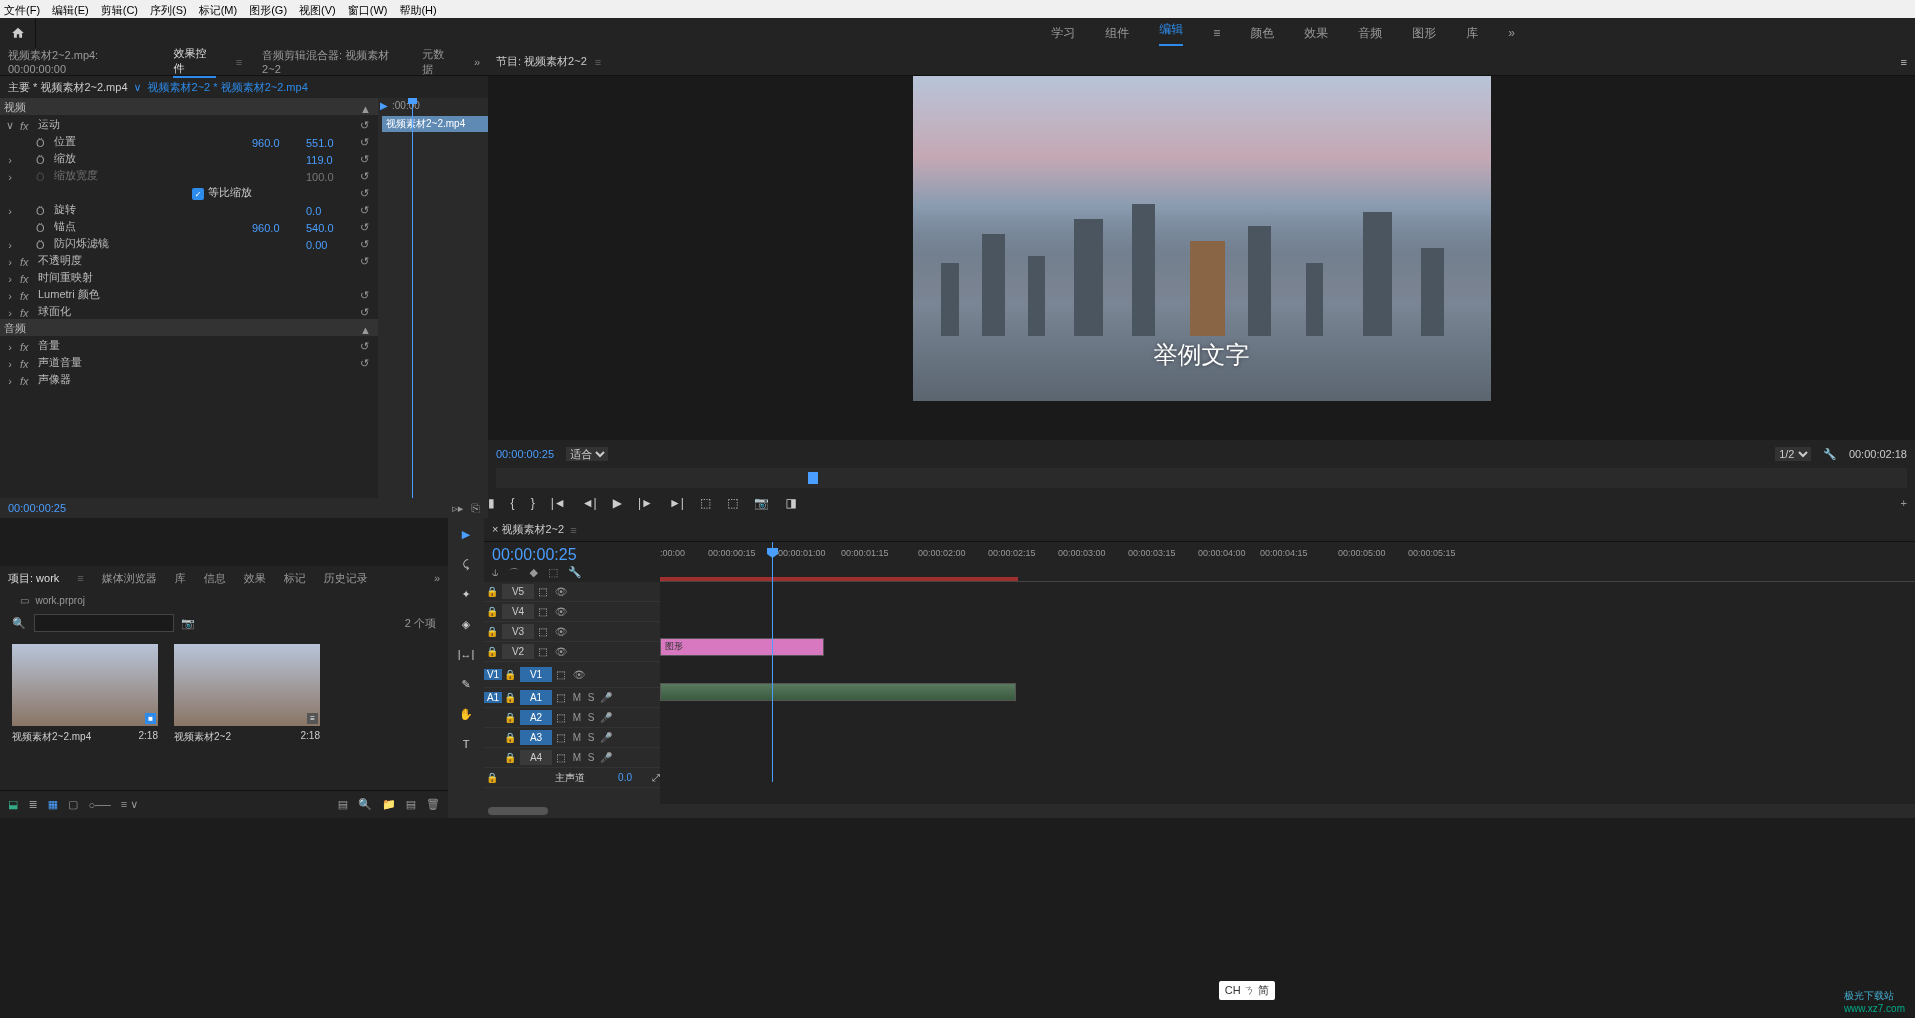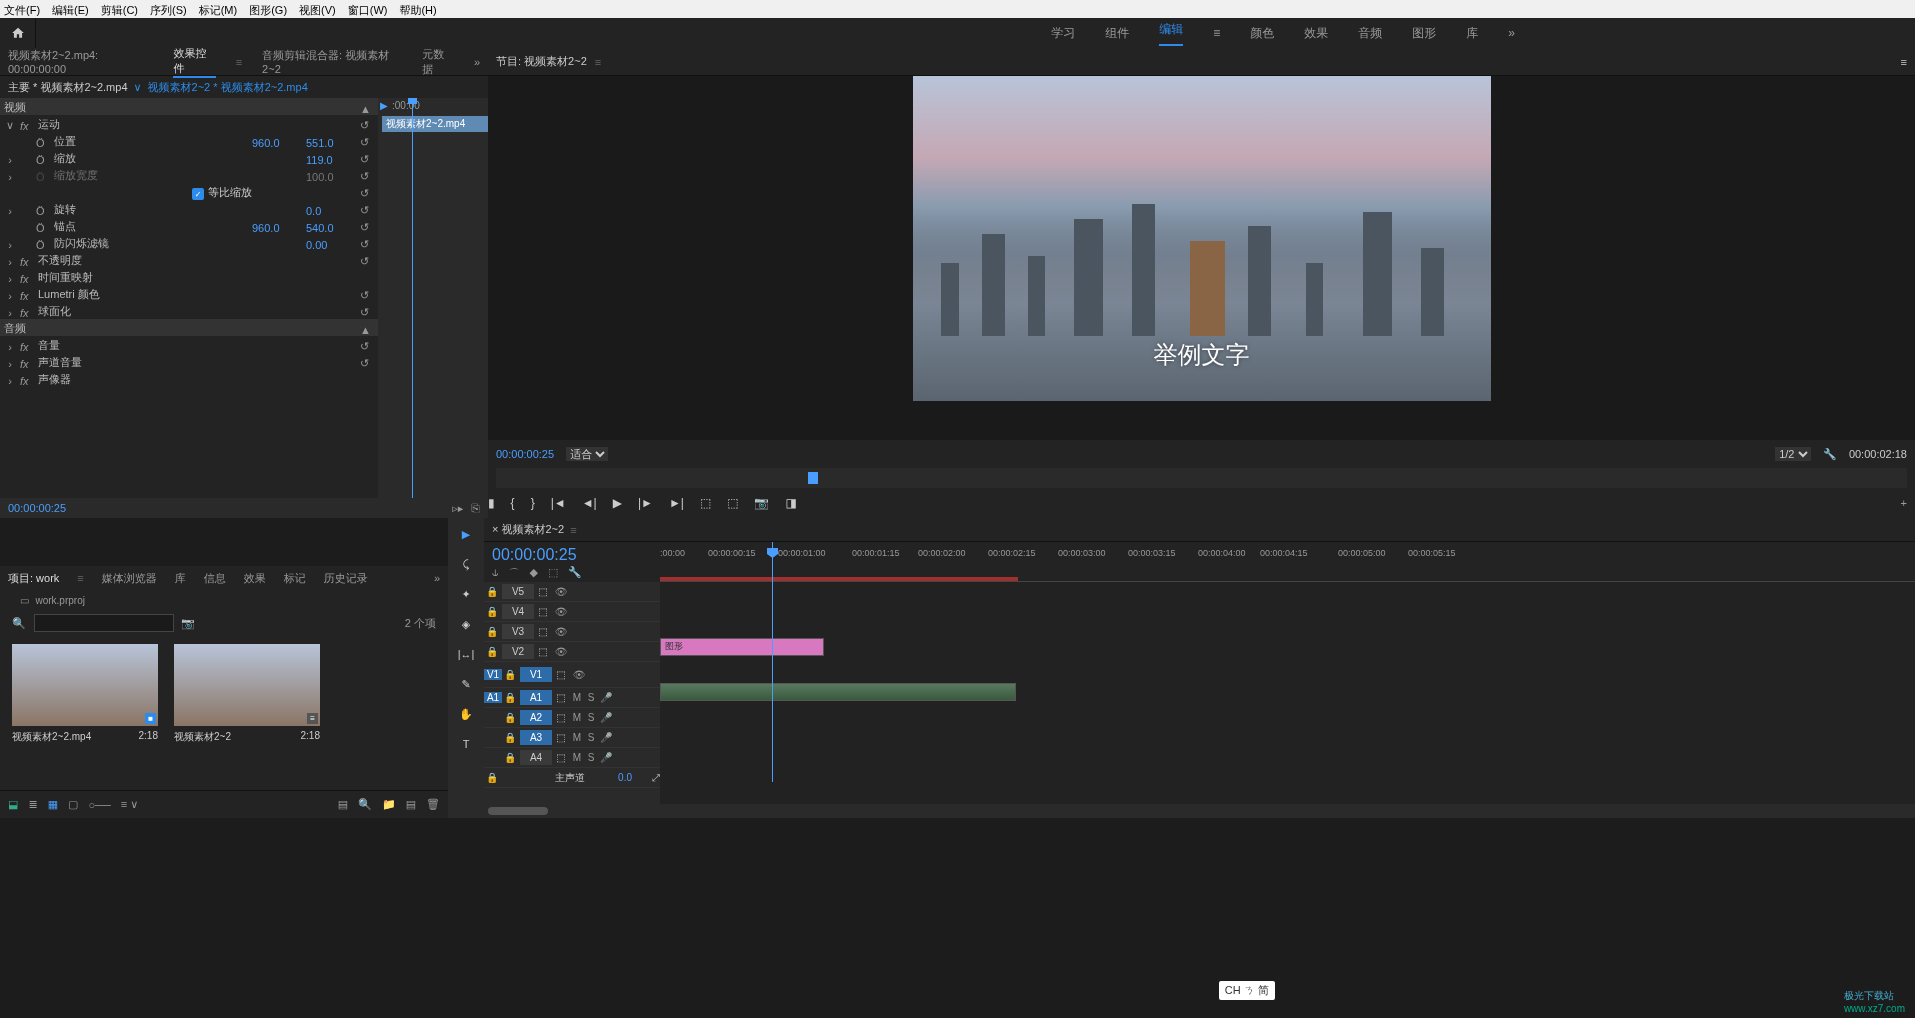--- a/index.html
+++ b/index.html
@@ -478,21 +478,21 @@
             <span>⌒</span>
             <span>◆</span>
             <span>⬚</span>
             <span>🔧</span>
           </div>
         </div>
         <div class="tl-ruler">
           <span class="tick" style="left:0px">:00:00</span>
           <span class="tick" style="left:48px">00:00:00:15</span>
           <span class="tick" style="left:118px">00:00:01:00</span>
-          <span class="tick" style="left:192px">00:00:01:15</span>
+          <span class="tick" style="left:181px">00:00:01:15</span>
           <span class="tick" style="left:258px">00:00:02:00</span>
           <span class="tick" style="left:328px">00:00:02:15</span>
           <span class="tick" style="left:398px">00:00:03:00</span>
           <span class="tick" style="left:468px">00:00:03:15</span>
           <span class="tick" style="left:538px">00:00:04:00</span>
           <span class="tick" style="left:600px">00:00:04:15</span>
           <span class="tick" style="left:678px">00:00:05:00</span>
           <span class="tick" style="left:748px">00:00:05:15</span>
           <div class="work-area"></div>
           <div class="tl-playhead"></div>

